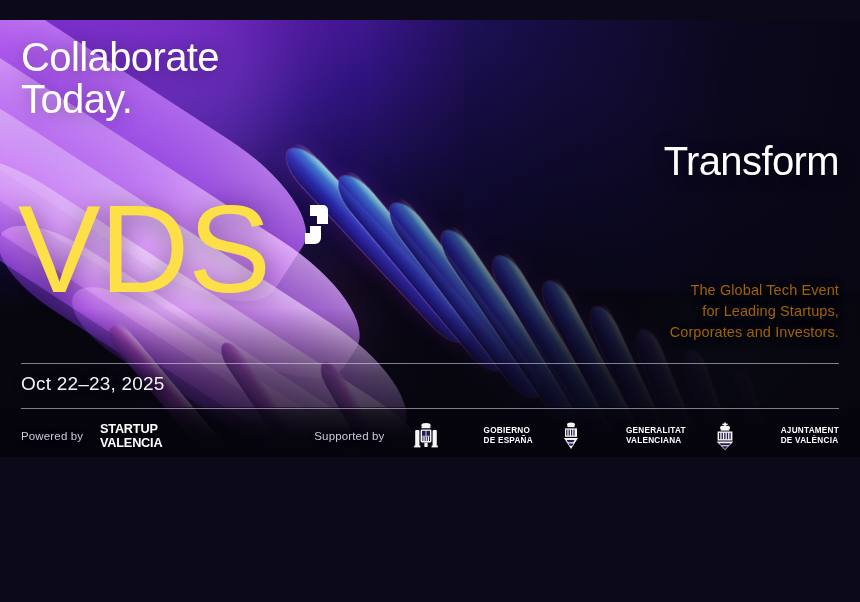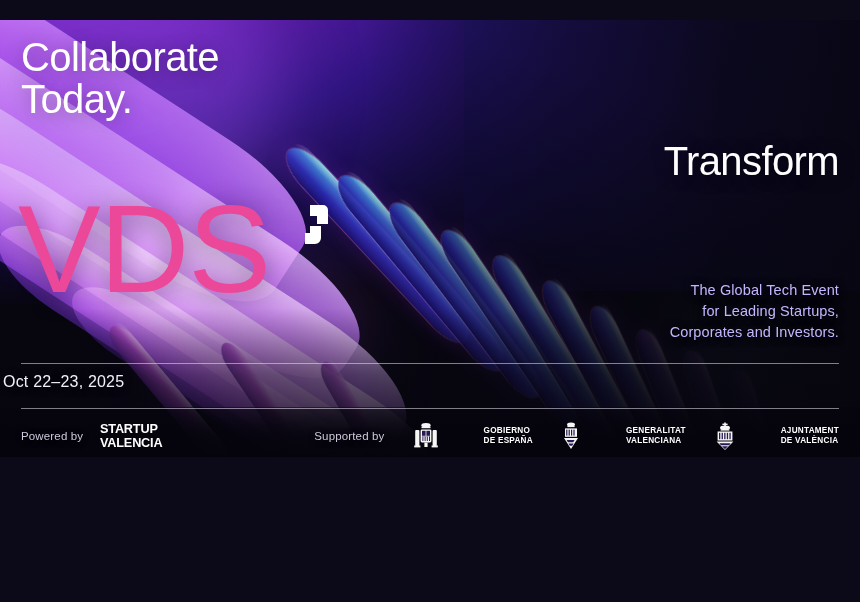--- a/index.html
+++ b/index.html
@@ -85,54 +85,54 @@
     letter-spacing:-.6px;
     font-weight:400;
     text-shadow:0 2px 18px rgba(0,0,0,.35);
   }
   .headline-left{ left:21px; top:16px; }
   .headline-right{ right:21px; top:120px; }
 
   .tagline{
     position:absolute; right:21px; top:260px;
     text-align:right;
-    color:#c4b5fd;
+    color:#a16207;
     font-size:14.5px;
     line-height:1.45;
     letter-spacing:.1px;
     text-shadow:0 1px 10px rgba(0,0,0,.6);
   }
 
   
   .logo{
     position:absolute; left:18px; top:176px;
     display:flex; align-items:flex-start;
   }
   .logo-word{
-    color:#ec4899;
+    color:#fde047;
     font-size:124px;
     font-weight:400;
     line-height:.86;
     letter-spacing:-1px;
     text-shadow:0 4px 26px rgba(0,0,0,.45);
   }
   .logo-mark{ margin-left:4px; margin-top:6px; }
 
   
   .rule{
     position:absolute; left:21px; right:21px; height:1px;
     background:rgba(230,226,240,.55);
   }
   .rule-top{ top:343px; }
   .rule-bottom{ top:388px; }
 
   .meta-row{
-    position:absolute; left:3px; right:21px; top:353px;
+    position:absolute; left:21px; right:21px; top:353px;
     display:flex; align-items:center; justify-content:space-between;
-    color:#f2eff8; font-size:16px; letter-spacing:.2px;
+    color:#f2eff8; font-size:19px; letter-spacing:.2px;
     text-shadow:0 1px 8px rgba(0,0,0,.7);
   }
 
   
   .footer{
     position:absolute; left:21px; right:21px; top:398px; height:36px;
     display:flex; align-items:center; justify-content:space-between;
   }
   .foot-group{ display:flex; align-items:center; }
   .foot-label{

